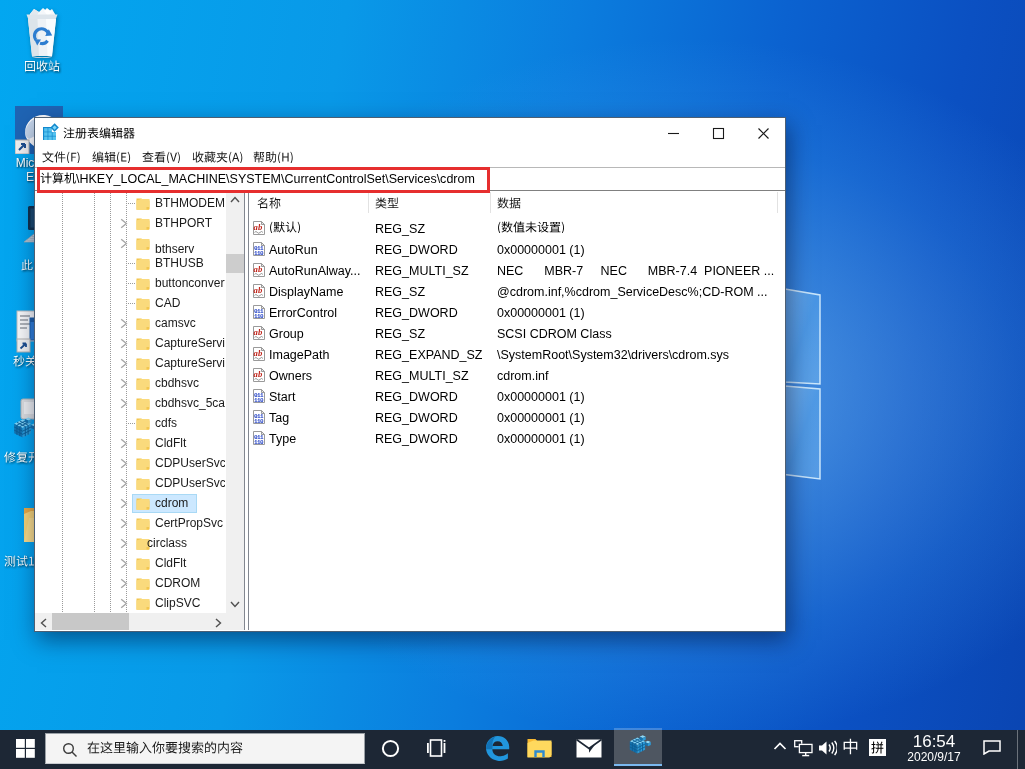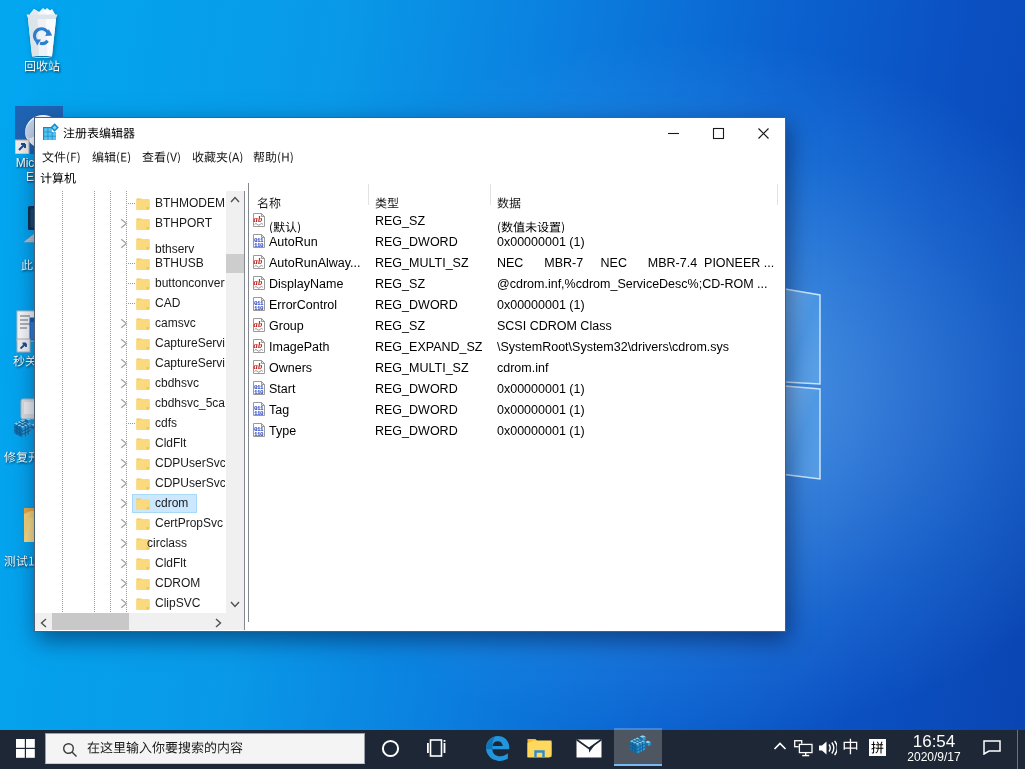--- a/index.html
+++ b/index.html
@@ -9,21 +9,21 @@
  radial-gradient(ellipse 600px 450px at 690px 390px, rgba(160,220,255,.5), rgba(80,170,245,.2) 55%, transparent 78%),
  linear-gradient(100deg,#02a7f0 0%,#0999e8 30%,#0b7dde 50%,#0b62d0 68%,#0b50c2 84%,#0a45b2 100%)}
 .dlabel{position:absolute;color:#fff;font-size:12px;text-align:center;text-shadow:1px 1.2px 2px rgba(0,0,0,.8);white-space:nowrap}
 #win{position:absolute;left:34px;top:117px;width:752px;height:515px;background:#fff;border:1px solid #4d5f73;box-shadow:3px 8px 22px rgba(0,10,45,.5)}
 #titlebar{position:absolute;left:0;top:0;width:100%;height:28px;background:#fff}
 #menubar{position:absolute;left:0;top:28px;width:100%;height:21px;background:#fff;font-size:12px;color:#1a1a1a}
 #addr{position:absolute;left:0;top:49px;width:100%;height:24px;background:#fff;border-top:1px solid #b8b8b8;border-bottom:1px solid #808080}
 #redbox{position:absolute;left:2px;top:-1px;width:453px;height:26px;border:3px solid #e62e2e;z-index:30}
 #addrtext{position:absolute;left:41px;top:4px;font-size:12px;color:#000;white-space:pre;transform:scaleX(1.042);transform-origin:0 50%}
 #treepane{position:absolute;left:0;top:73px;width:210px;height:439px;background:#fff;border-right:1px solid #828790;overflow:hidden}
-#listpane{position:absolute;left:213px;top:65px;width:497px;height:439px;background:#fff;border-left:1px solid #828790}
+#listpane{position:absolute;left:213px;top:73px;width:497px;height:439px;background:#fff;border-left:1px solid #828790}
 .trow{position:absolute;left:0;height:20px;font-size:12px;color:#1a1a1a;white-space:nowrap}
 .lrow{position:absolute;font-size:12px;color:#000;white-space:pre;transform:scaleX(1.042);transform-origin:0 50%}
 .sep{position:absolute;top:1px;width:1px;height:21px;background:#e2e2e2}
 .vguide{position:absolute;width:1px;background-image:repeating-linear-gradient(to bottom,#9a9a9a 0 1px,transparent 1px 2px)}
 .hstub{position:absolute;height:1px;background-image:repeating-linear-gradient(to right,#9a9a9a 0 1px,transparent 1px 2px)}
 #taskbar{position:absolute;left:0;top:730px;width:1025px;height:39px;background:#1d2735}
 #sbox{position:absolute;left:45px;top:733px;width:320px;height:31px;background:#f4f4f4;border:1px solid #9aa0a6;border-bottom-color:#c9cdd1}
 </style></head><body>
 <div id="wall"></div>
 <svg class="abs" style="left:770px;top:270px" width="255" height="230" viewBox="0 0 255 230">
@@ -155,20 +155,24 @@
           <rect x="11.1" y="3.1" width="3" height="3" fill="#7fd8fa"></rect>
         </g>
 </svg>
       <svg class="abs" style="left:625px;top:0" width="127" height="28" viewBox="0 0 127 28">
 <line x1="8" y1="15.5" x2="19" y2="15.5" stroke="#1a1a1a" stroke-width="1.1"></line>
 <rect x="53.5" y="10.5" width="10" height="10" fill="none" stroke="#1a1a1a" stroke-width="1.1"></rect>
 <path d="M98.5 10.5 L108.5 20.5 M108.5 10.5 L98.5 20.5" stroke="#1a1a1a" stroke-width="1.2"></path>
 </svg>
     </div>
     <div id="menubar"></div>
+    <div id="addr">
+      <div id="redbox"></div>
+      <div id="addrtext">\HKEY_LOCAL_MACHINE\SYSTEM\CurrentControlSet\Services\cdrom</div>
+    </div>
     <div id="treepane">
       <div class="vguide" style="left:27px;top:0;height:422px"></div>
       <div class="vguide" style="left:59px;top:0;height:422px"></div>
       <div class="vguide" style="left:75px;top:0;height:422px"></div>
       <div class="vguide" style="left:91px;top:0;height:422px"></div>
       <div class="hstub" style="left:91px;top:11.5px;width:9px"></div>
       <svg style="position:absolute;left:101px;top:5.5px" width="14" height="13" viewBox="0 0 14 13">
         <path d="M.5 1.5 h5 l1.6 2 h6.4 v9 H.5 z" fill="#f3c64f"></path>
         <path d="M.5 3.5 l4.5 -1.6 h8.5 v9.6 l-1.2 1.5 H.5 z" fill="#fada7c"></path>
         <path d="M10.5 10 v2.5 h2.5 v-2.5 z" fill="#f3c64f"></path>

